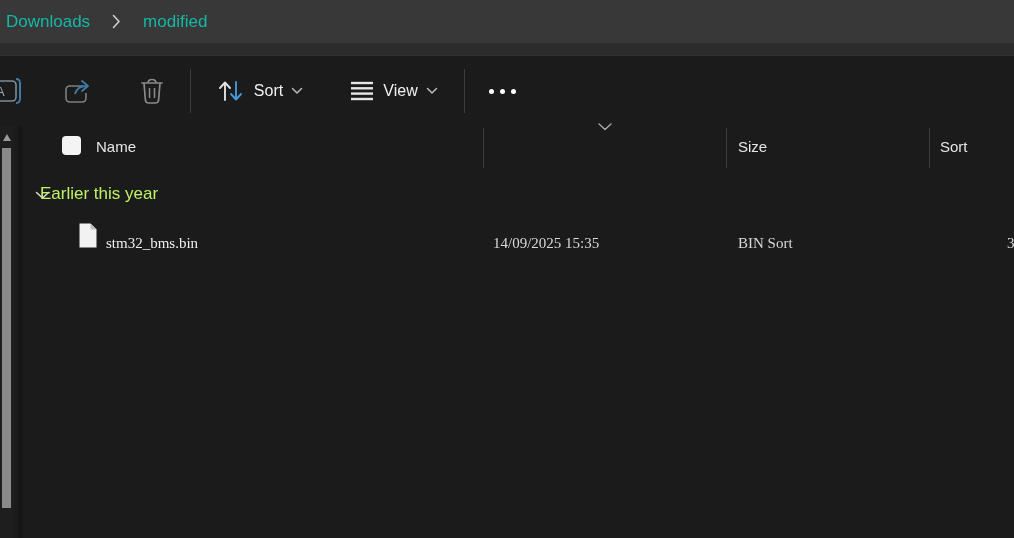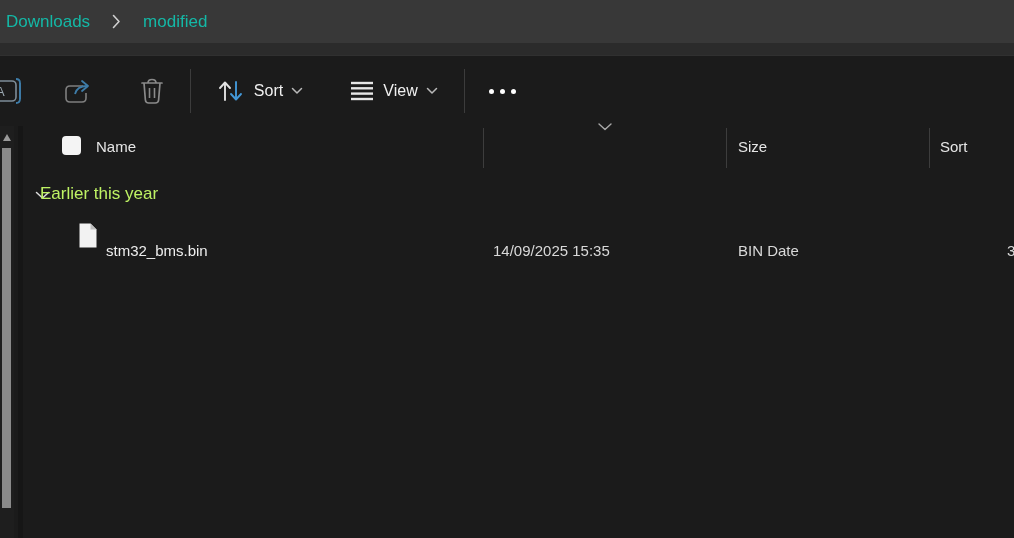--- a/index.html
+++ b/index.html
@@ -62,21 +62,21 @@
   .col-div{position:absolute;top:2px;width:1px;height:40px;background:#3d3d3d;}
   .cd1{left:483px;} .cd2{left:726px;} .cd3{left:929px;}
   .sort-indicator{position:absolute;left:597px;top:-4px;color:#a8a8a8;}
   
   .group-row{position:absolute;left:22px;top:52px;width:960px;height:32px;cursor:pointer;}
   .group-chev{position:absolute;left:13px;top:13px;color:#dcdcdc;}
   .group-label{position:absolute;left:18px;top:0;height:32px;line-height:32px;font-size:17px;color:#bef264;}
   
   .file-row{position:absolute;left:0;top:90px;width:100%;height:38px;cursor:pointer;}
   .file-icon{position:absolute;left:78px;top:6px;}
-  .cell{position:absolute;top:16px;height:38px;line-height:38px;font-size:15px;white-space:nowrap;}
+  .cell{position:absolute;top:8px;height:38px;line-height:38px;font-size:15px;white-space:nowrap;font-family:Liberation Serif, serif;}
   .c-name{left:106px;color:#eee;}
   .c-date{left:493px;color:var(--text-dim);}
   .c-type{left:738px;color:var(--text-dim);}
   .c-size{left:1007px;color:var(--text-dim);}
   svg{display:block;}
 </style>
 </head>
 <body>
 
 <div class="screen">
@@ -209,18 +209,18 @@
 
     <div class="file-row">
       <span class="file-icon">
         <svg width="20" height="27" viewBox="0 0 20 27">
           <path d="M1.5 1.5 h11 l6 6 v18 h-17 z" fill="#f2f2f2"></path>
           <path d="M12.5 1.5 l6 6 h-6 z" fill="#bdbdbd"></path>
         </svg>
       </span>
       <span class="cell c-name">stm32_bms.bin</span>
       <span class="cell c-date">14/09/2025 15:35</span>
-      <span class="cell c-type">BIN Date</span>
+      <span class="cell c-type">BIN Sort</span>
       <span class="cell c-size">3</span>
     </div>
 
   </div>
 </div>
 
 </body></html>

